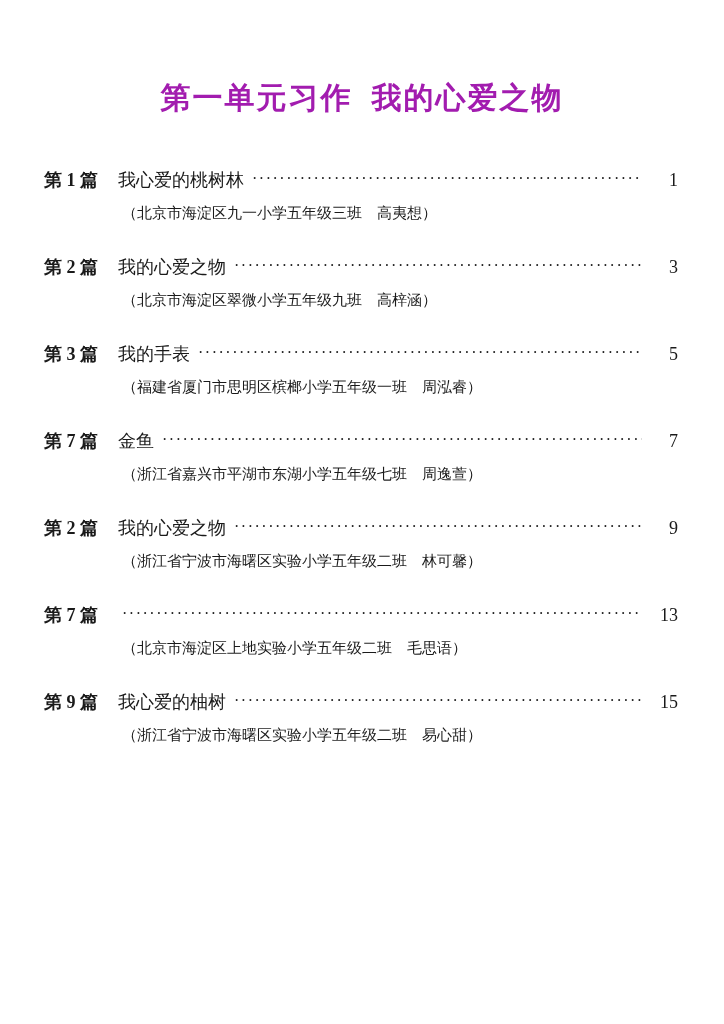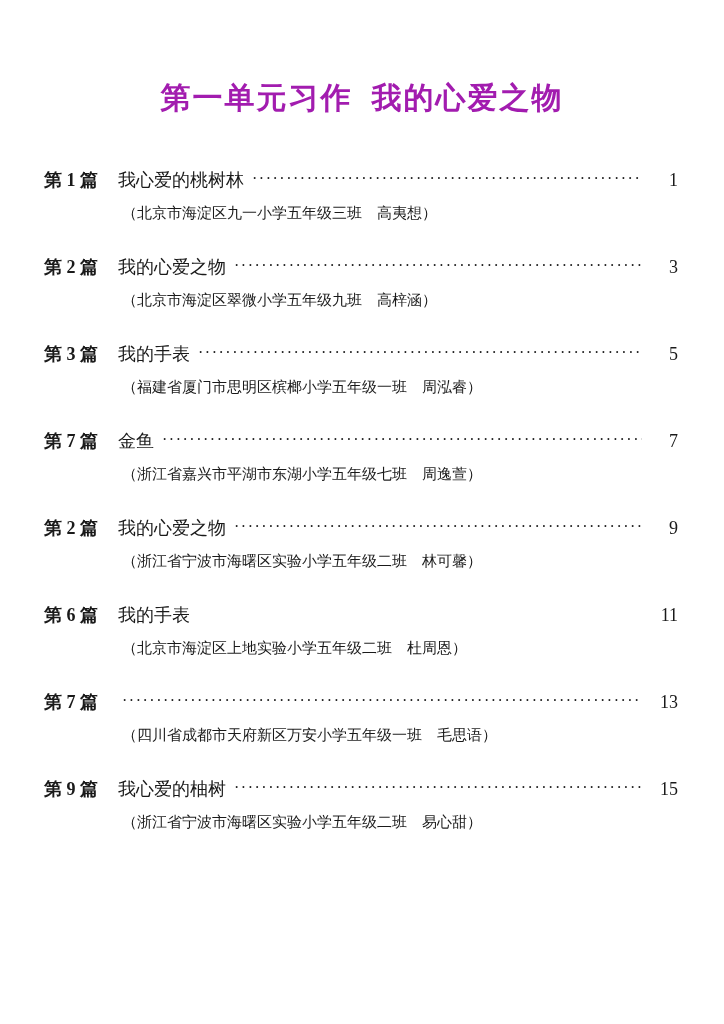--- a/index.html
+++ b/index.html
@@ -140,37 +140,28 @@
     <div class="entry">
       <div class="entry-main">
         <span class="entry-index">第 2 篇</span>
         <span class="entry-name">我的心爱之物</span>
         <span class="entry-dots">·······················································································································</span>
         <span class="entry-page">9</span>
       </div>
       <div class="entry-sub">（浙江省宁波市海曙区实验小学五年级二班　林可馨）</div>
     </div>
 
-    <div class="entry nodots">
-      <div class="entry-main">
-        <span class="entry-index">第 6 篇</span>
-        <span class="entry-name">我的手表</span>
-        <span class="entry-dots">·······················································································································</span>
-        <span class="entry-page">11</span>
-      </div>
-      <div class="entry-sub">（北京市海淀区上地实验小学五年级二班　杜周恩）</div>
-    </div>
 
     <div class="entry">
       <div class="entry-main">
         <span class="entry-index">第 7 篇</span>
         <span class="entry-dots">·······················································································································</span>
         <span class="entry-page">13</span>
       </div>
-      <div class="entry-sub">（四川省成都市天府新区万安小学五年级一班　毛思语）</div>
+      <div class="entry-sub">（北京市海淀区上地实验小学五年级二班　毛思语）</div>
     </div>
 
     <div class="entry">
       <div class="entry-main">
         <span class="entry-index">第 9 篇</span>
         <span class="entry-name">我心爱的柚树</span>
         <span class="entry-dots">·······················································································································</span>
         <span class="entry-page">15</span>
       </div>
       <div class="entry-sub">（浙江省宁波市海曙区实验小学五年级二班　易心甜）</div>

